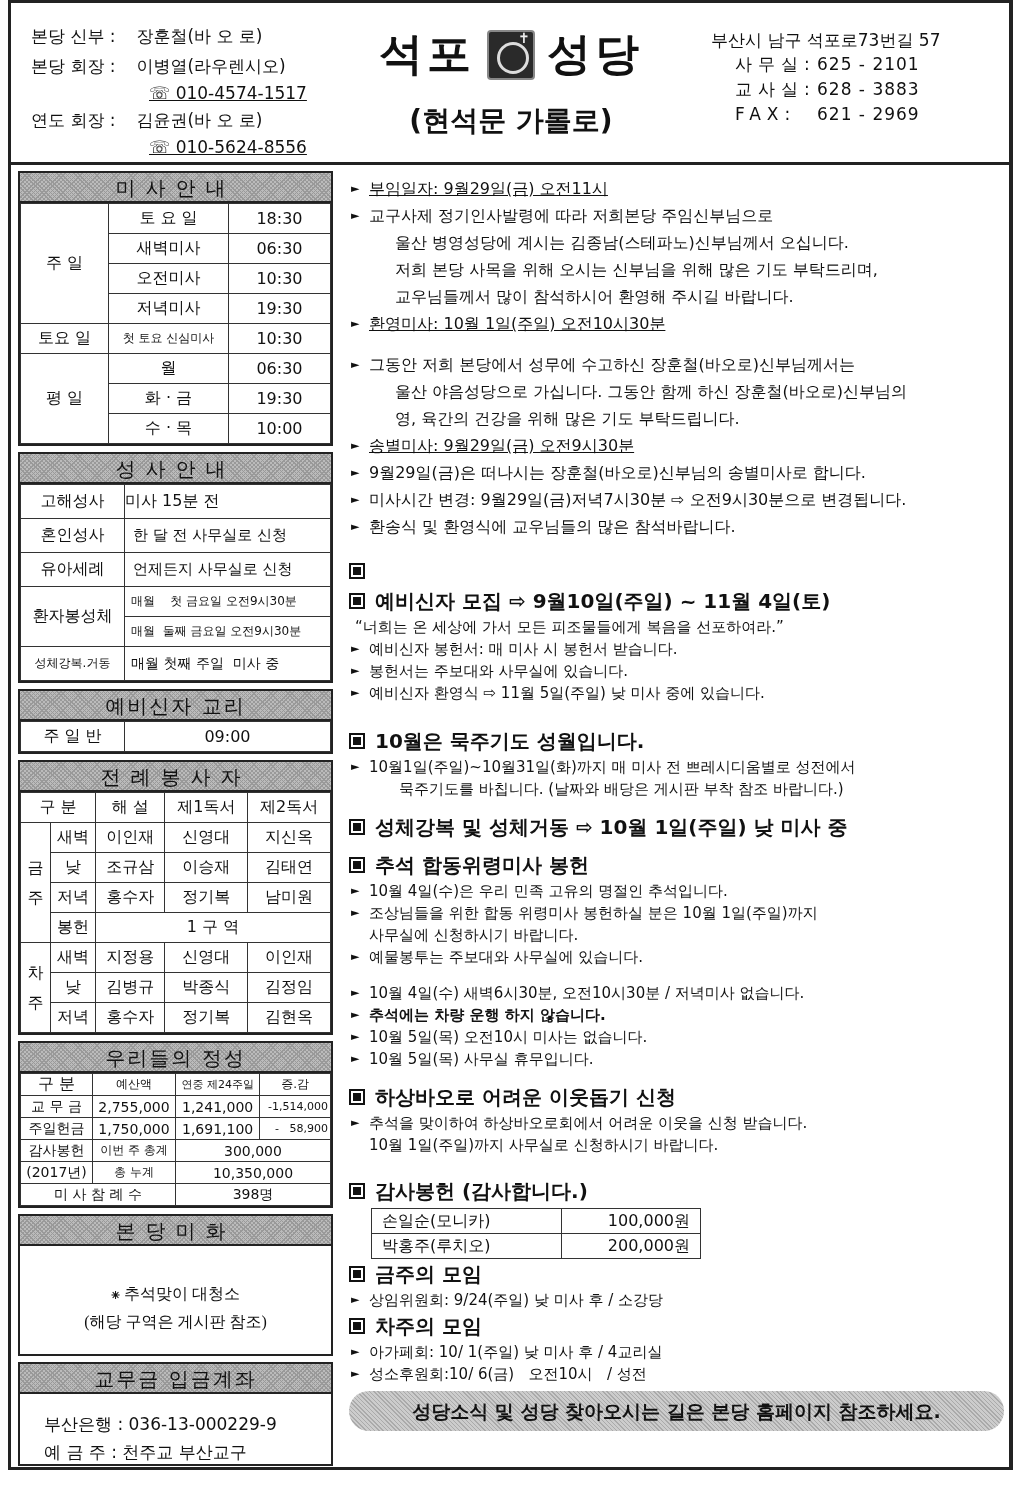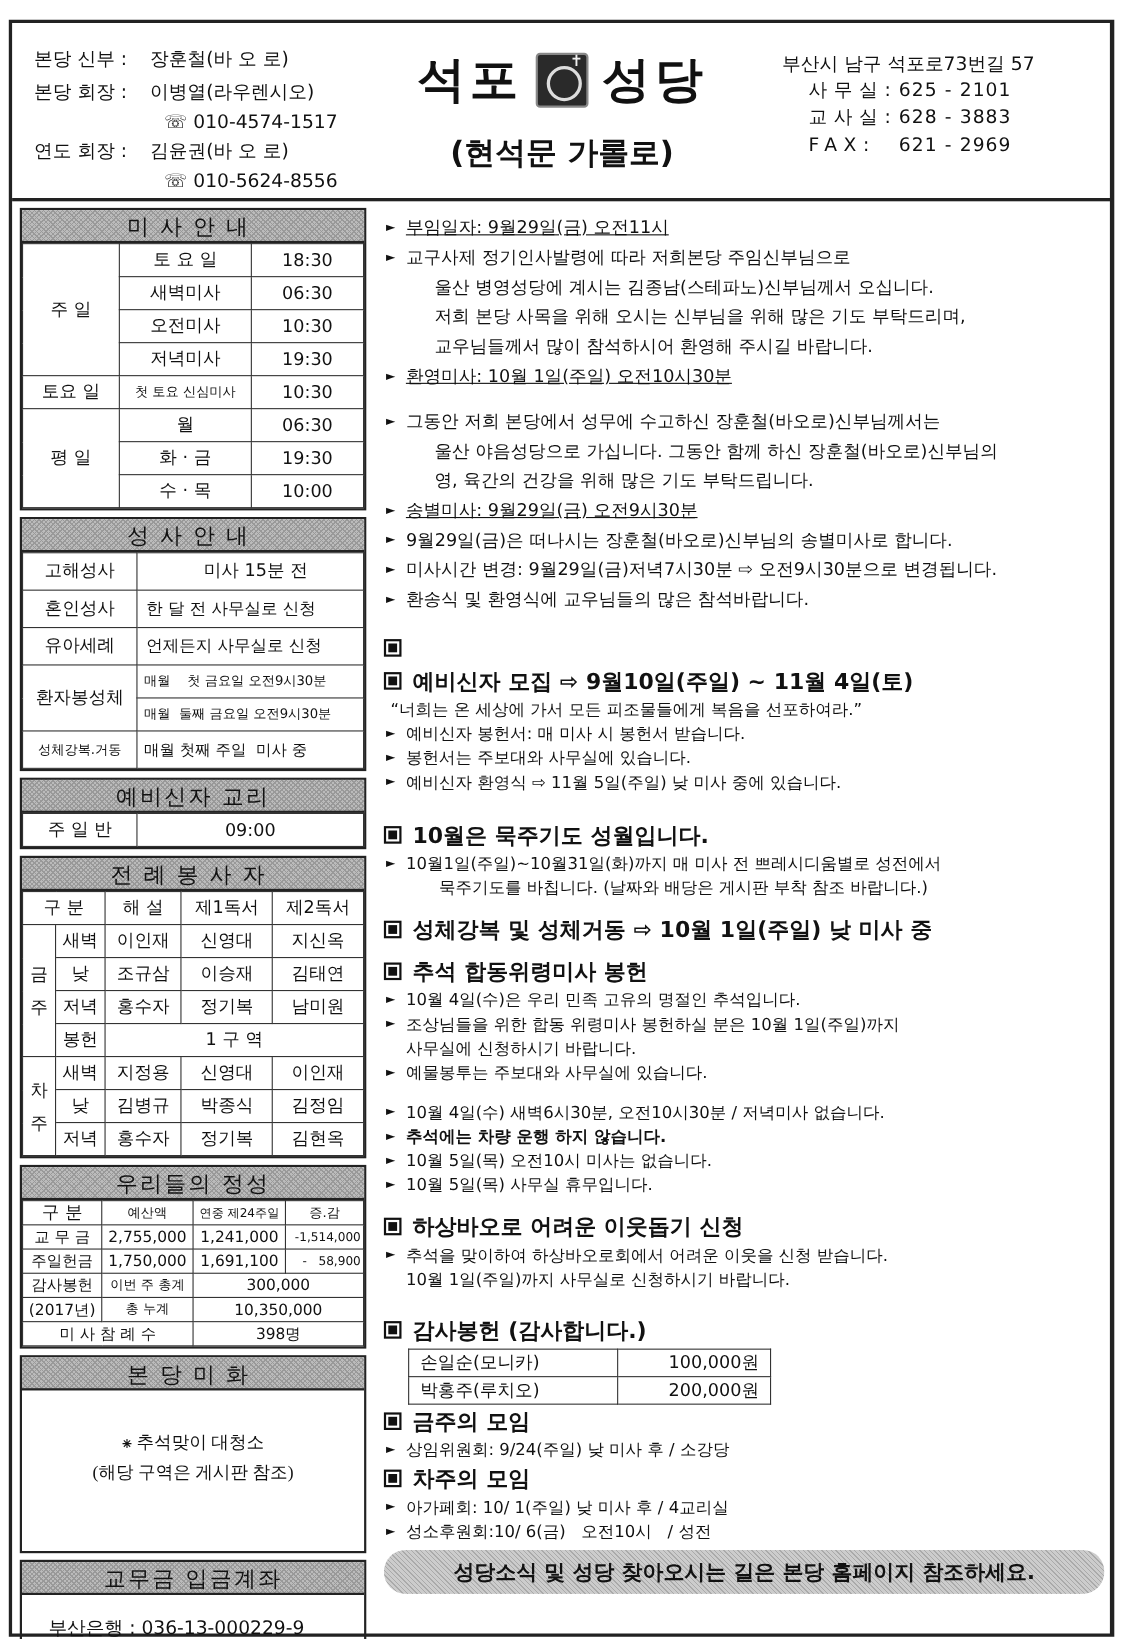--- a/index.html
+++ b/index.html
@@ -1,23 +1,23 @@
 <!DOCTYPE html>
 <html><head>
 <meta charset="utf-8">
 <style>
   * { box-sizing: border-box; margin: 0; padding: 0; }
   body { width: 1023px; height: 1490px; background: #fff; font-family: "DejaVu Sans", "Liberation Sans", sans-serif; color: #111; position: relative; overflow: hidden; }
-  .page { position: absolute; left: 8px; top: 18px; width: 1005px; height: 1470px; border: 3px solid #222; border-right-width: 4px; }
+  .page { position: absolute; left: 8px; top: 0; width: 1005px; height: 1470px; border: 3px solid #222; border-right-width: 4px; }
   
   .header { position: absolute; left: 0; top: 0; width: 1000px; height: 162px; border-bottom: 3px solid #222; }
   .hdr-left { position: absolute; left: 20px; top: 18px; font-size: 17px; line-height: 30px; }
   .hdr-left .row { white-space: nowrap; height: 30px; }
   .hdr-left .lbl { display: inline-block; width: 100px; }
-  .hdr-left .phone { padding-left: 118px; height: 24px; line-height: 24px; }
+  .hdr-left .phone { padding-left: 118px; height: 24px; line-height: 24px; text-decoration: underline; }
   .hdr-center { position: absolute; left: 350px; top: 22px; width: 300px; text-align: center; }
   .title-row { display: flex; align-items: center; justify-content: center; gap: 12px; }
   .title-txt { font-size: 44px; font-weight: bold; letter-spacing: 4px; }
   .logo { width: 48px; height: 50px; background: #2a2a2a; border: 2px solid #888; border-radius: 4px; position: relative; }
   .logo::before { content: ""; position: absolute; left: 8px; top: 10px; width: 26px; height: 26px; border: 3px solid #ddd; border-radius: 50%; }
   .logo::after { content: "✝"; position: absolute; right: 3px; top: -2px; color: #eee; font-size: 14px; }
   .subtitle { font-size: 28px; font-weight: bold; margin-top: 18px; }
   .hdr-right { position: absolute; left: 700px; top: 26px; font-size: 17px; }
   .hdr-right .addr { }
   .hdr-right .tel { display: flex; height: 25px; line-height: 25px; padding-left: 24px; }
@@ -134,21 +134,21 @@
       </tbody>
         </table>
     </div>
 
     <div class="box">
       <div class="box-title">성사안내</div>
       <table>
         <tbody>
             <tr style="height:34px">
               <td style="width:104px">고해성사</td>
-              <td style="text-align:center;padding-left:12px">미사 15분 전</td>
+              <td style="text-align:left;padding-left:0">미사 15분 전</td>
             </tr>
         <tr style="height:34px">
               <td>혼인성사</td>
               <td style="text-align:left;padding-left:8px;font-size:15px">한 달 전 사무실로 신청</td>
             </tr>
         <tr style="height:34px">
               <td>유아세례</td>
               <td style="text-align:left;padding-left:8px;font-size:15px">언제든지 사무실로 신청</td>
             </tr>
         <tr>
@@ -269,21 +269,21 @@
               <td colspan="2" style="height:22px;font-size:14px">10,350,000</td>
             </tr>
         <tr>
               <td colspan="2" style="height:22px;font-size:14px">미 사 참 례 수</td>
               <td colspan="2" style="height:22px;font-size:14px">398명</td>
             </tr>
       </tbody>
         </table>
     </div>
 
-    <div class="box" style="height:180px">
+    <div class="box" style="height:142px">
       <div class="box-title">본당미화</div>
       <div class="box-body" style="padding-top:34px;line-height:28px">
         <div>⁕ 추석맞이 대청소</div>
         <div>(해당 구역은 게시판 참조)</div>
       </div>
     </div>
 
     <div class="box" style="height:104px">
       <div class="box-title" style="letter-spacing:2px">교무금 입금계좌</div>
       <div style="padding:16px 0 0 24px;font-size:17px;line-height:28px">

